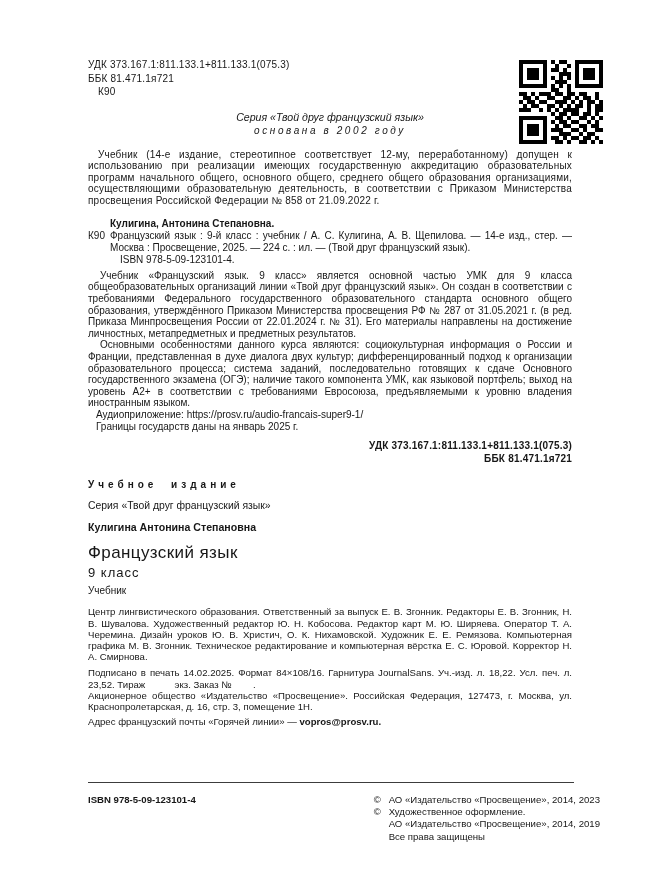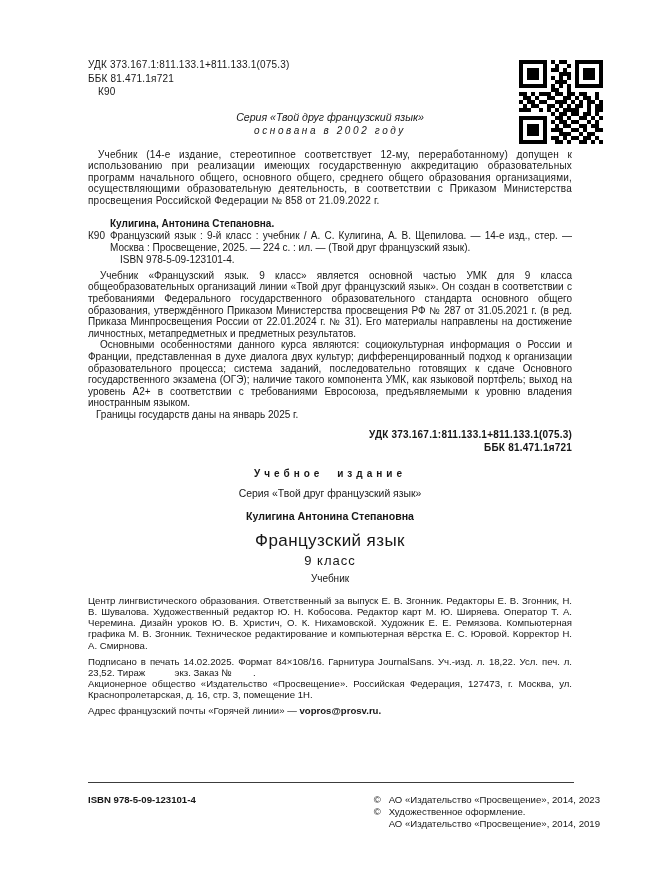--- a/index.html
+++ b/index.html
@@ -28,21 +28,21 @@
   .cat-row{display:flex}
   .cat-code{width:22px;flex:none}
   .cat-body{flex:1}
   .cat-isbn{text-indent:10px;margin-top:1px}
 
   .anno-block{margin-top:4px}
   .anno-sub{text-indent:8px}
 
   .codes-right{margin-top:7px;text-align:right;font-weight:bold;line-height:13px;letter-spacing:.2px}
 
-  .edition{text-align:center}
+  .edition{}
   .ed-type{margin-top:14px;font-weight:bold;letter-spacing:4px;word-spacing:7px}
   .ed-series{margin-top:9px;font-size:10.4px}
   .ed-authors{margin-top:10px;line-height:13.5px}
   .ed-author{font-weight:bold;font-size:10.6px}
   .ed-title{margin-top:8px;font-weight:normal;font-size:17px;line-height:19px;letter-spacing:.4px}
   .ed-grade{margin-top:3px;font-size:13px;line-height:15px;letter-spacing:1px}
   .ed-subtitle{margin-top:5px}
 
   .small{font-size:9.6px;line-height:11.2px}
   .credits{margin-top:10px}
@@ -526,20 +526,21 @@
       <div class="cat-body">
         <p class="cat-bib just">Французский язык : 9-й класс : учебник / А. С. Кулигина, А. В. Щепилова. — 14-е изд., стер. — Москва : Просвещение, 2025. — 224 с. : ил. — (Твой друг французский язык).</p>
         <p class="cat-isbn">ISBN 978-5-09-123101-4.</p>
       </div>
     </div>
   </div>
 
   <div class="anno-block">
     <p class="just ind">Учебник «Французский язык. 9 класс» является основной частью УМК для 9 класса общеобразовательных организаций линии «Твой друг французский язык». Он создан в соответствии с требованиями Федерального государственного образовательного стандарта основного общего образования, утверждённого Приказом Министерства просвещения РФ № 287 от 31.05.2021 г. (в ред. Приказа Минпросвещения России от 22.01.2024 г. № 31). Его материалы направлены на достижение личностных, метапредметных и предметных результатов.</p>
     <p class="just ind">Основными особенностями данного курса являются: социокультурная информация о России и Франции, представленная в духе диалога двух культур; дифференцированный подход к организации образовательного процесса; система заданий, последовательно готовящих к сдаче Основного государственного экзамена (ОГЭ); наличие такого компонента УМК, как языковой портфель; выход на уровень А2+ в соответствии с требованиями Евросоюза, предъявляемыми к уровню владения иностранным языком.</p>
+    <p class="anno-sub">Аудиоприложение: https://prosv.ru/audio-francais-super9-1/</p>
     <p class="anno-sub">Границы государств даны на январь 2025 г.</p>
   </div>
 
   <div class="codes-right">
     <div>УДК 373.167.1:811.133.1+811.133.1(075.3)</div>
     <div>ББК 81.471.1я721</div>
   </div>
 
   <div class="edition">
     <div class="ed-type">Учебное издание</div>
@@ -564,15 +565,16 @@
   <div class="footer-row">
     <div class="f-isbn">ISBN 978-5-09-123101-4</div>
     <div class="copyrights">
       <span>©</span>
       <span>АО «Издательство «Просвещение», 2014, 2023</span>
       <span>©</span>
       <span>Художественное оформление.</span>
       <span></span>
       <span>АО «Издательство «Просвещение», 2014, 2019</span>
       <span></span>
+      <span>Все права защищены</span>
     </div>
   </div>
 </div>
 
 </body></html>

